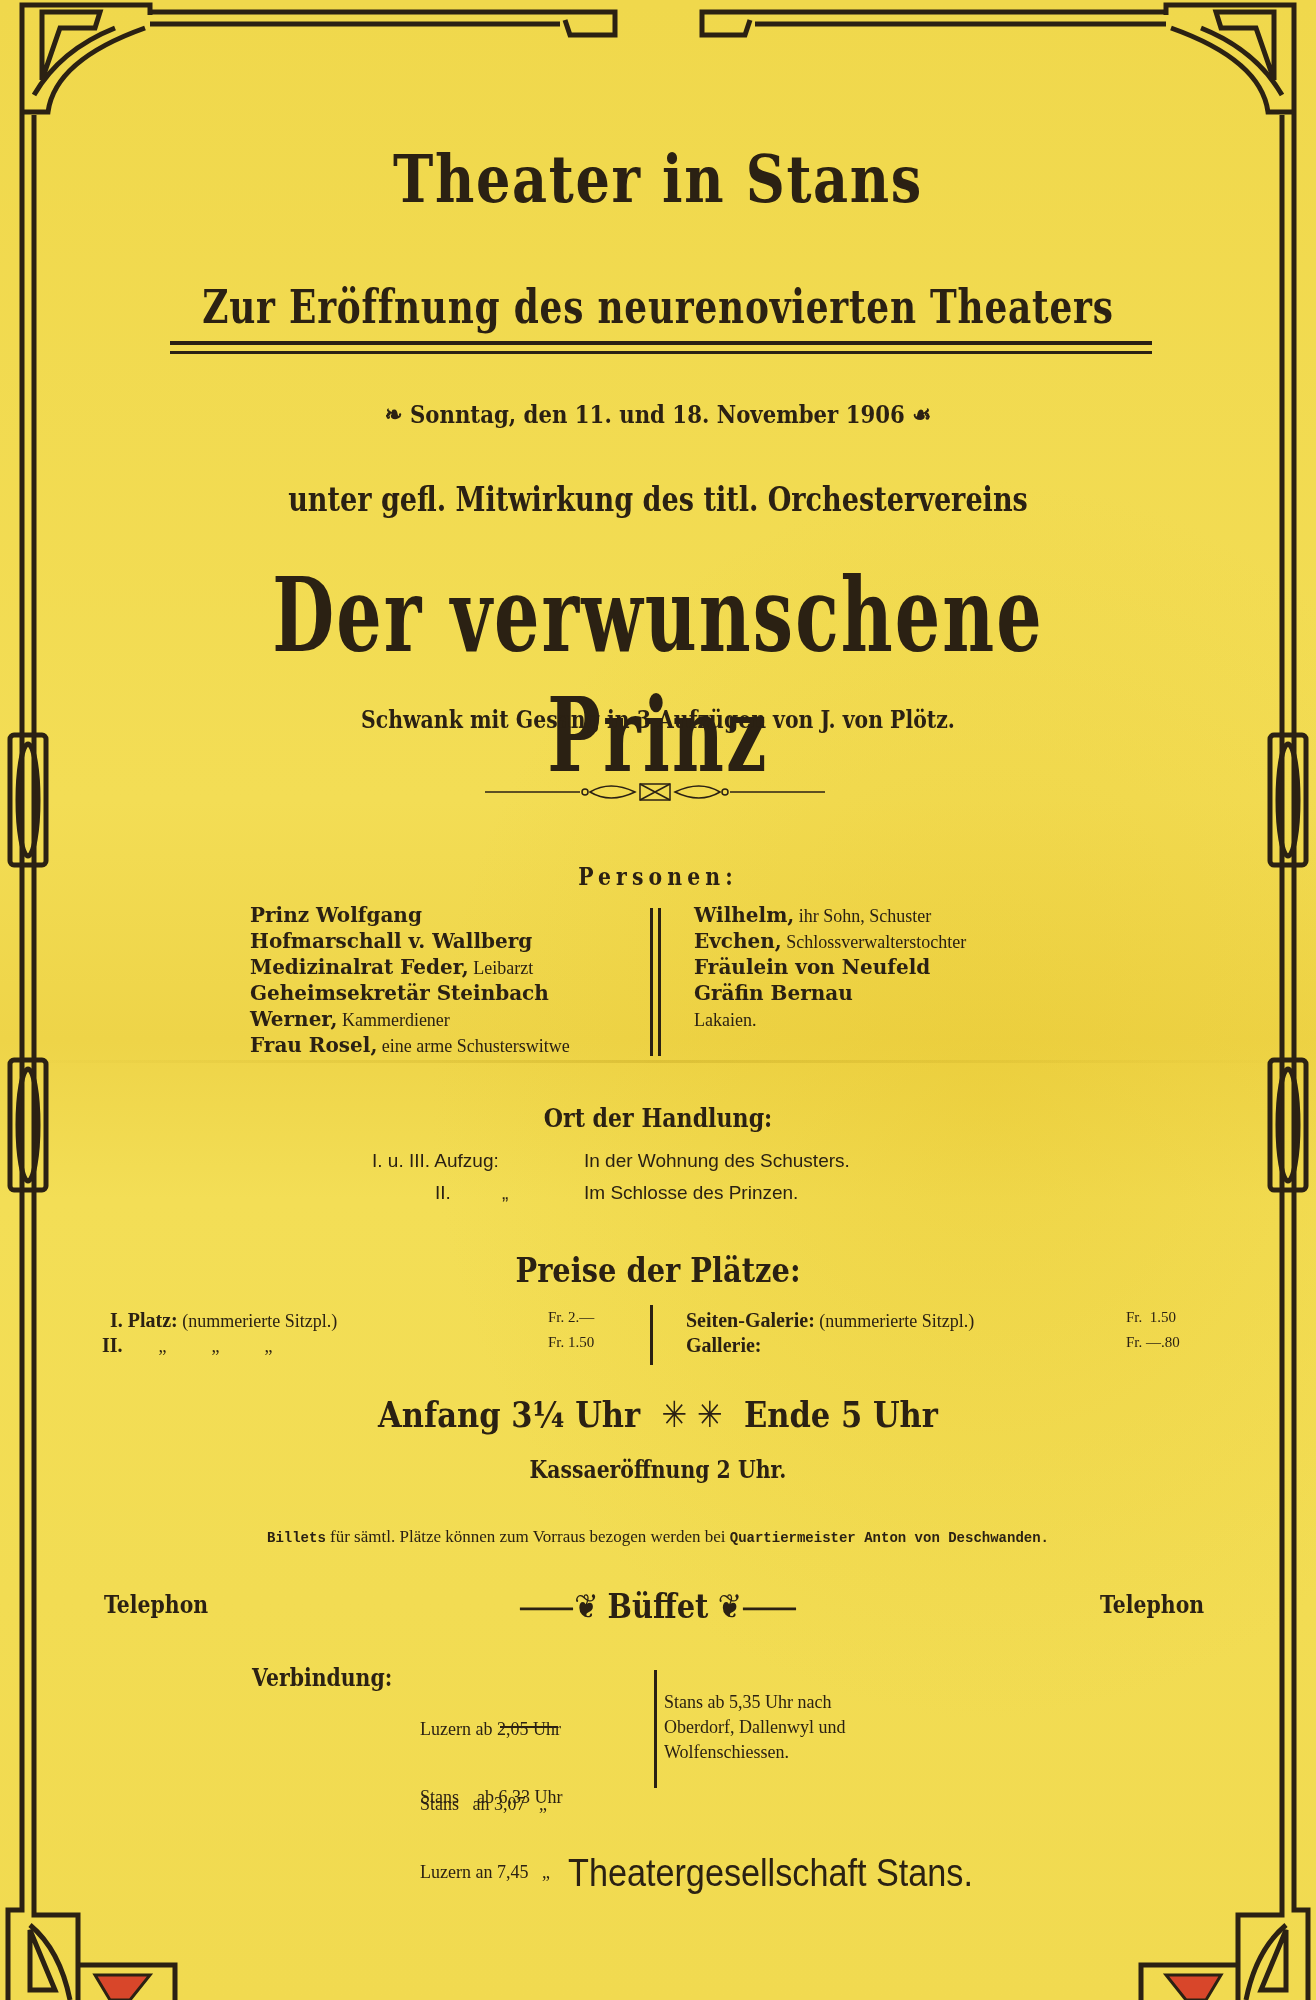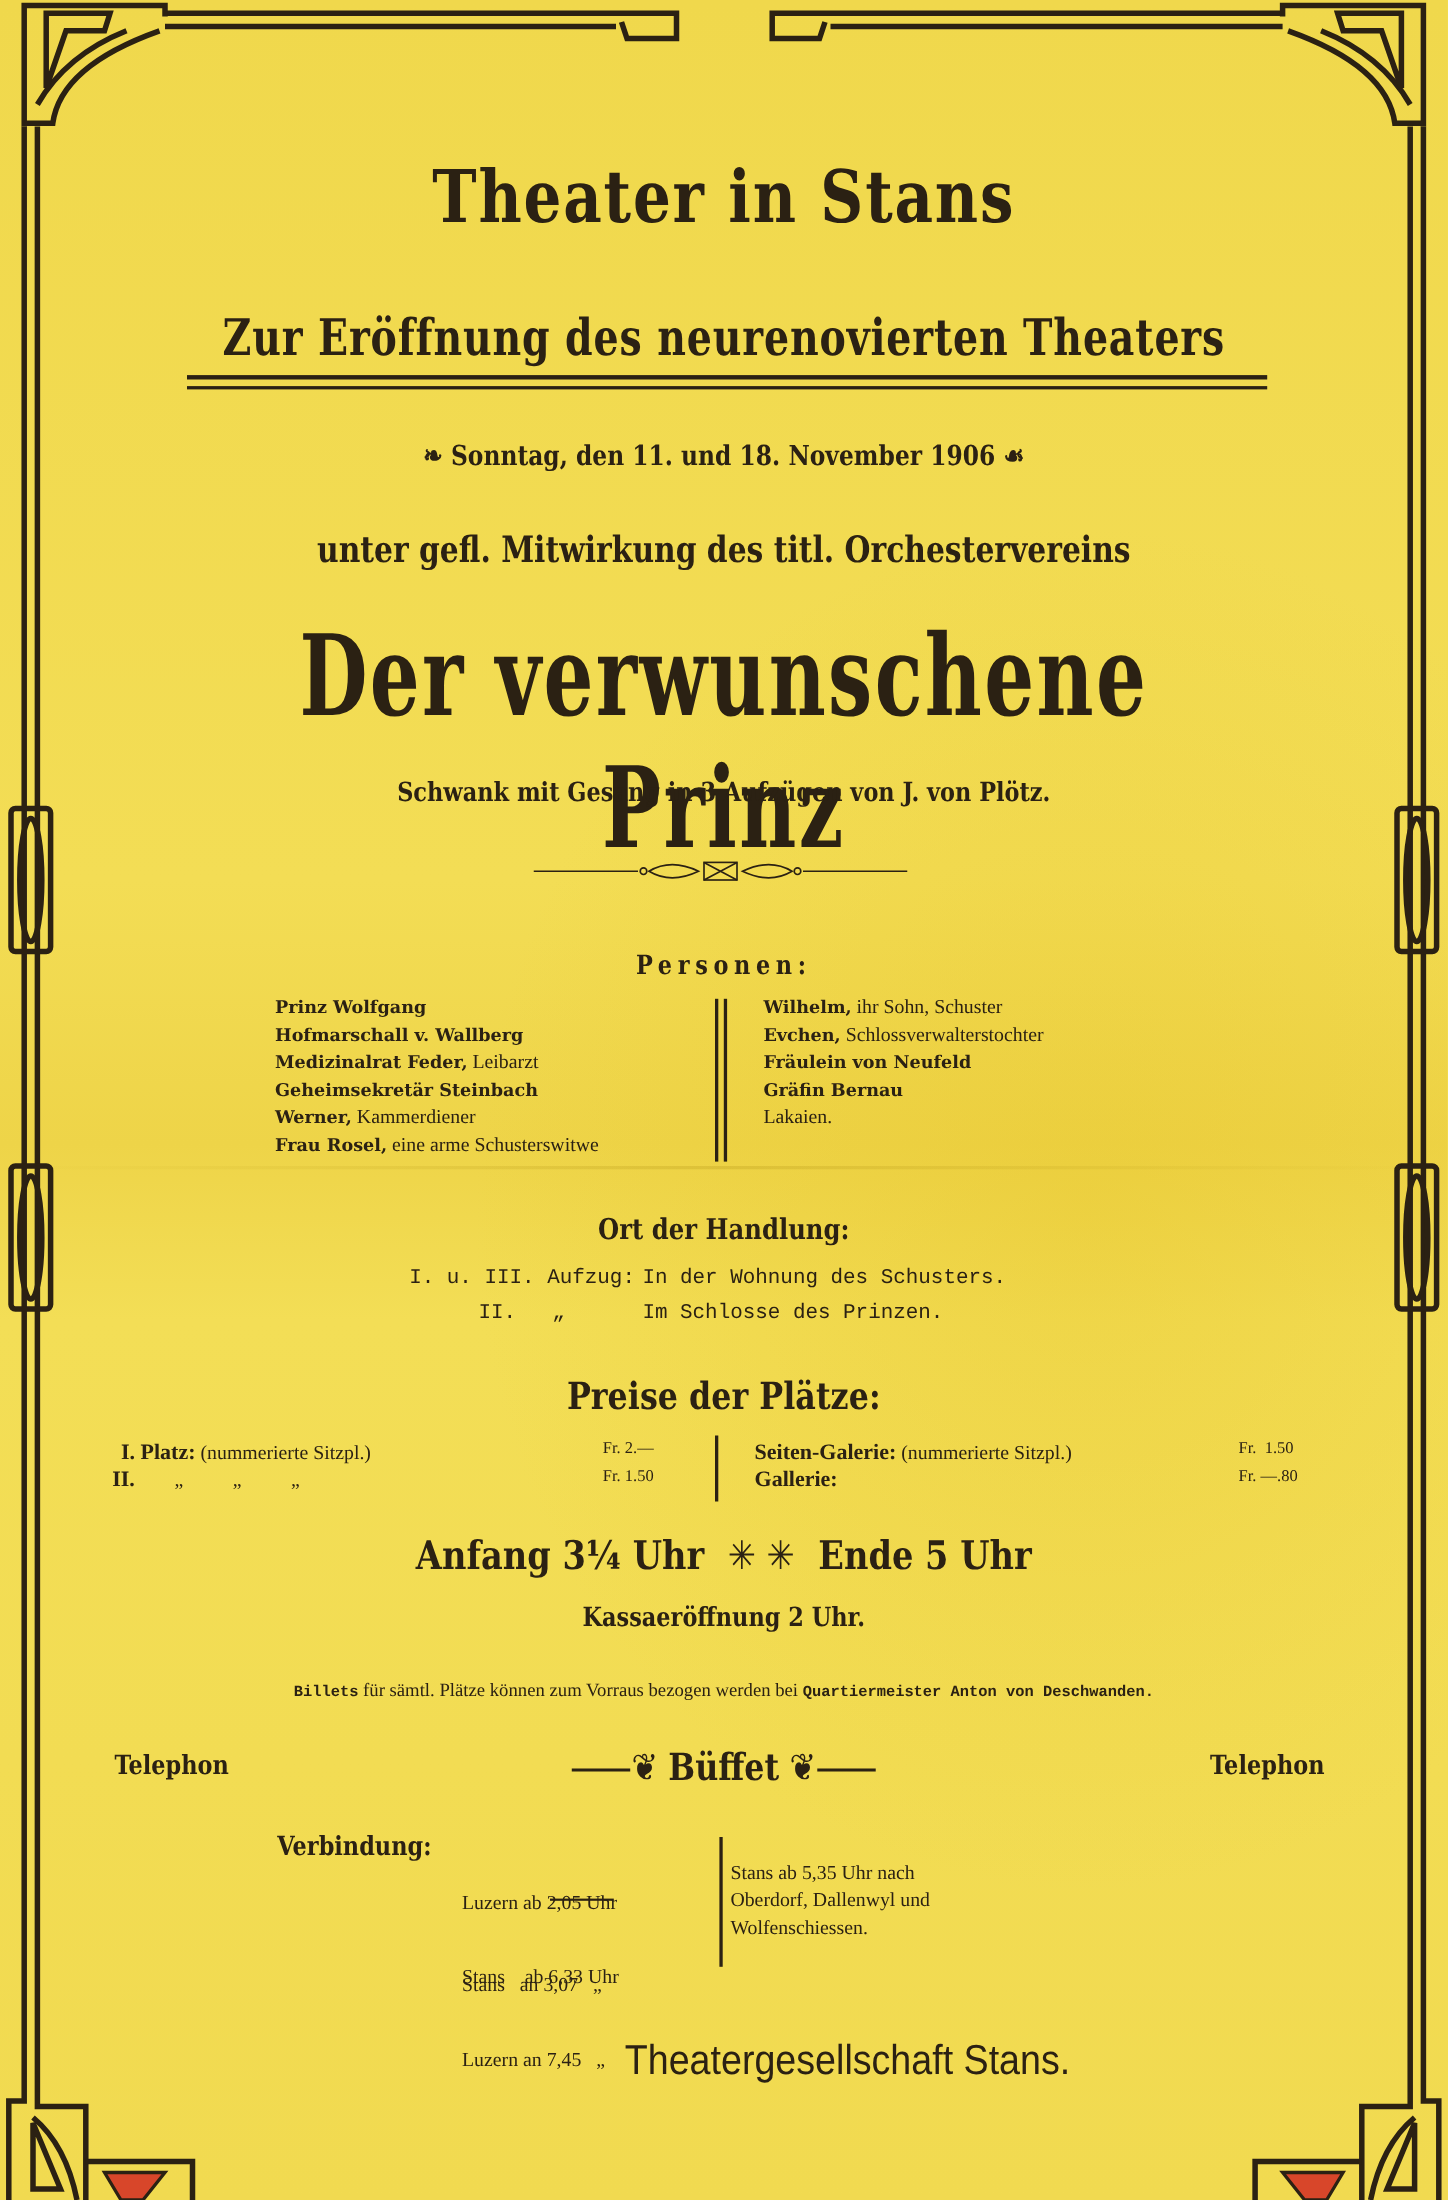--- a/index.html
+++ b/index.html
@@ -27,28 +27,28 @@
   #title { top: 140px; font-size: 66px; letter-spacing: 2px; transform: scaleX(0.82); transform-origin: center; }
   #subtitle { top: 280px; font-size: 46px; letter-spacing: 1px; transform: scaleX(0.78); transform-origin: center; }
   .rule { position: absolute; left: 170px; width: 982px; height: 4px; background: #2b2113; }
   #dateline { top: 400px; font-size: 25px; transform: scaleX(0.85); }
   #orchestra { top: 480px; font-size: 33px; transform: scaleX(0.82); }
   #play-title { top: 555px; font-size: 102px; letter-spacing: 3px; transform: scaleX(0.70); transform-origin: center; }
   #genre { top: 705px; font-size: 24px; transform: scaleX(0.85); }
 
   #personen-head { top: 862px; font-size: 24px; letter-spacing: 6px; transform: scaleX(0.85); }
   .cast-col { position: absolute; top: 903px; font-size: 18px; line-height: 25px; }
-  .cast-col .n { font-family: "DejaVu Serif", serif; font-weight: bold; font-size: 16px; }
+  .cast-col .n { font-family: "DejaVu Serif", serif; font-weight: bold; font-size: 20px; }
   .cast-col .d { font-family: Liberation Serif, serif; font-size: 18px; }
   #cast-left { left: 250px; }
   #cast-right { left: 694px; }
   .dbl { position: absolute; width: 3px; background: #2b2113; }
 
   #ort-head { top: 1103px; font-size: 26px; transform: scaleX(0.85); }
-  .ort-row { position: absolute; font-family: Liberation Mono, monospace; font-size: 19px; }
+  .ort-row { position: absolute; font-family: Liberation Sans, sans-serif; font-size: 19px; }
   #preise-head { top: 1250px; font-size: 34px; transform: scaleX(0.85); }
   .price { position: absolute; font-size: 18px; }
   .price .n { font-family: Liberation Serif, serif; font-weight: bold; font-size: 20px; }
   .price .d { font-family: "Liberation Serif", serif; }
   .fr { position: absolute; font-family: "Liberation Serif", serif; font-size: 15px; }
   .vline { position: absolute; width: 3px; background: #2b2113; }
 
   #times { top: 1393px; font-size: 36px; transform: scaleX(0.85); }
   #kasse { top: 1455px; font-size: 24px; transform: scaleX(0.85); }
   #billets { top: 1527px; font-size: 17px; }

